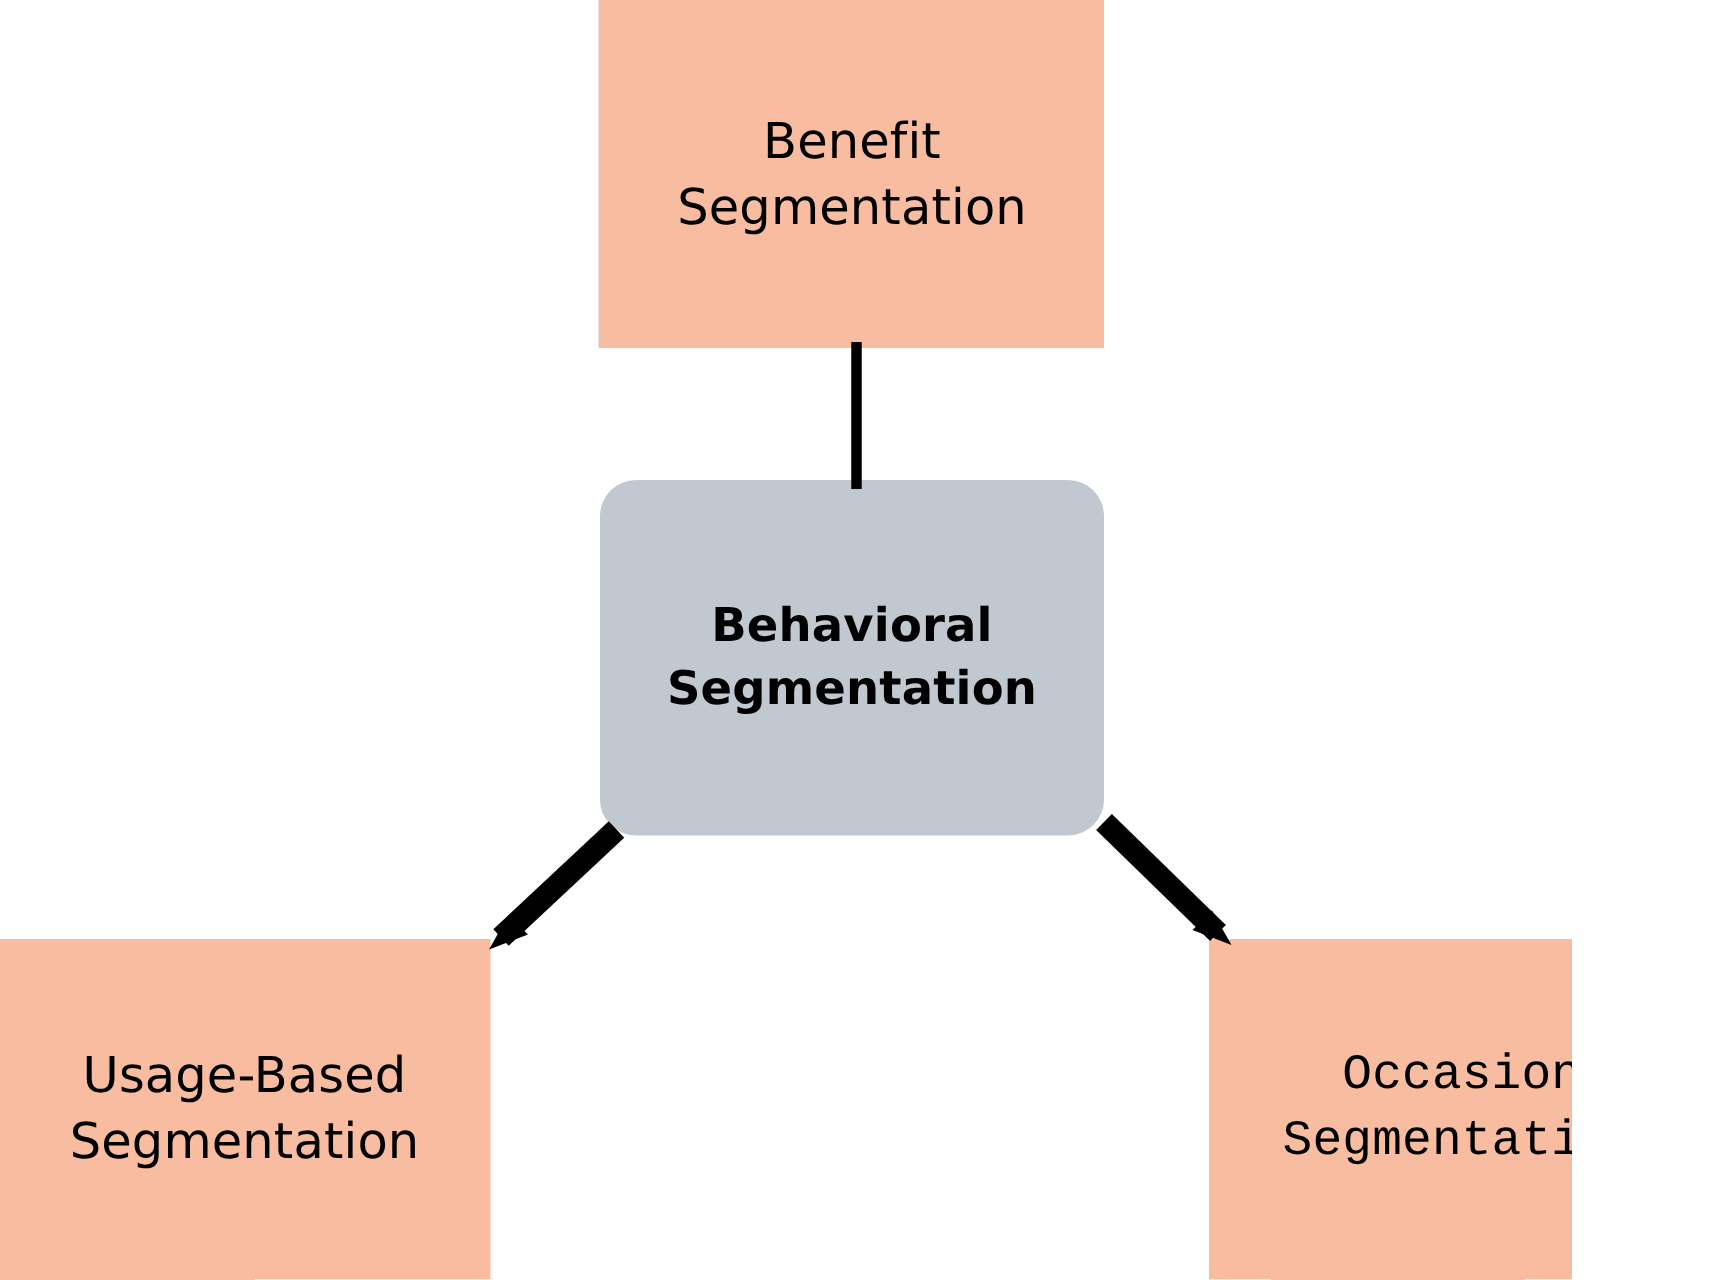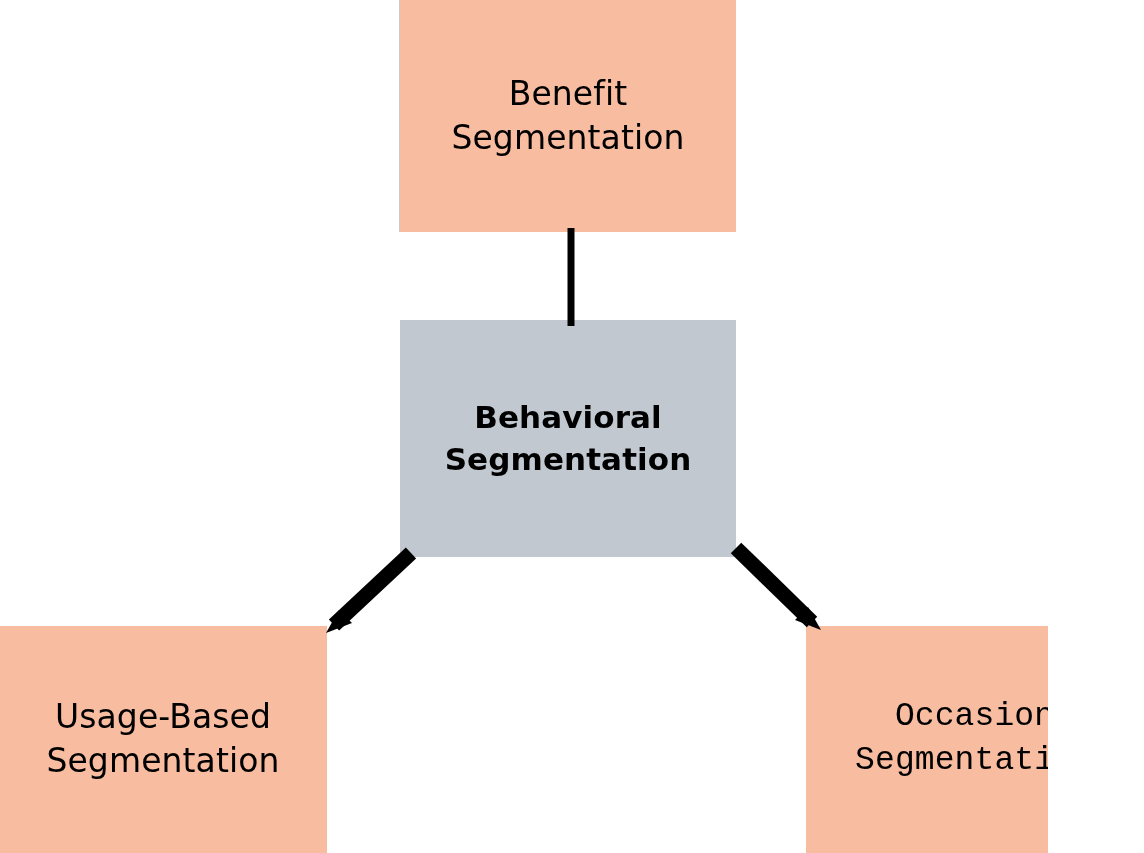--- a/index.html
+++ b/index.html
@@ -50,20 +50,21 @@
   }
   
   #node-behavioral {
     left: 400px;
     top: 320px;
     width: 336px;
     height: 237px;
     background: #c2c8d0;
     font-size: 31px;
     font-weight: 700;
+    border-radius: 24px;
   }
   
   #node-usage {
     left: -9px;
     top: 626px;
     width: 336px;
     height: 236px;
     background: #f8bca0;
     font-size: 33px;
     font-weight: 400;

